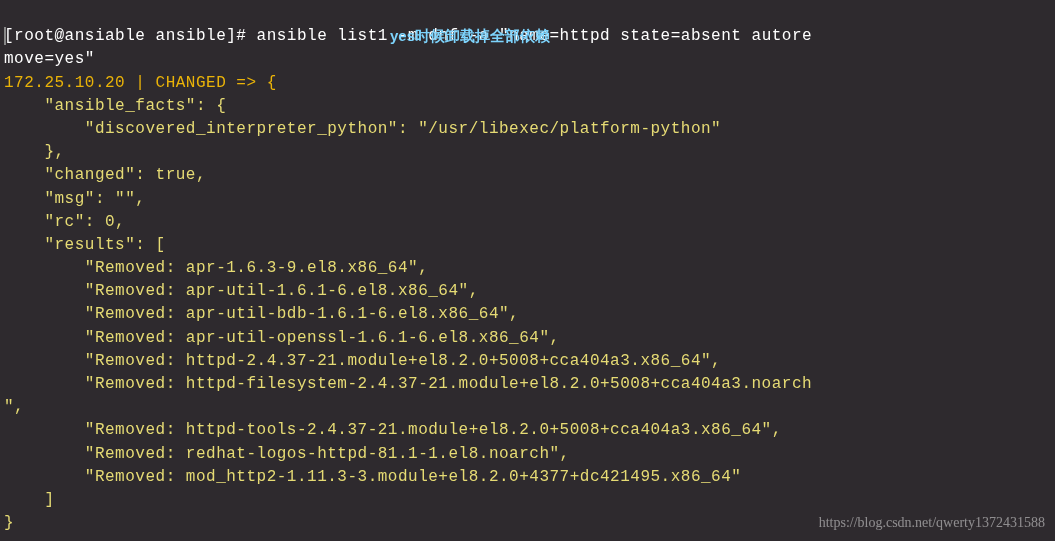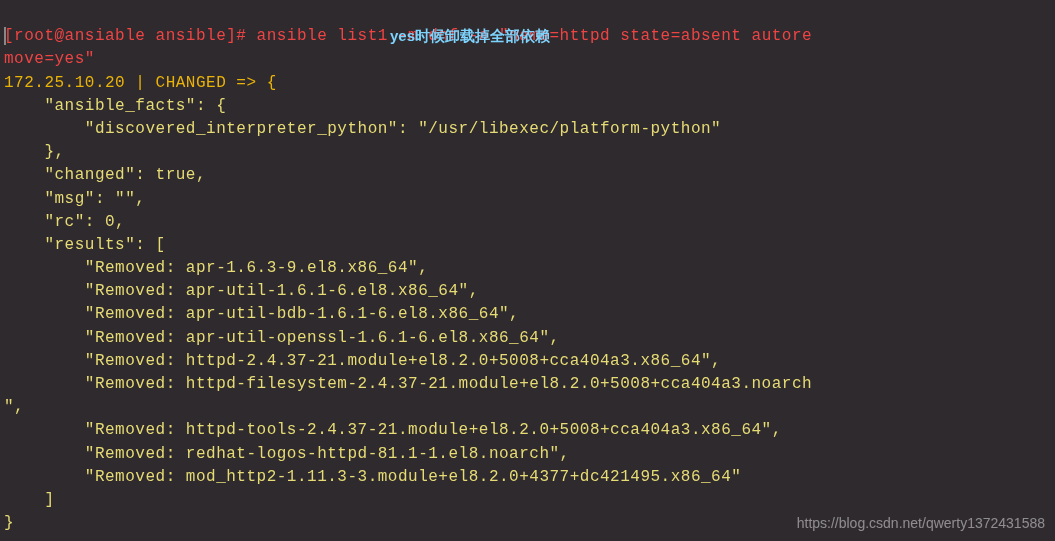--- a/index.html
+++ b/index.html
@@ -18,21 +18,21 @@
       overflow: hidden;
       padding: 2px 4px;
       position: relative;
       letter-spacing: 0.5px;
     }
     .terminal {
       white-space: pre;
       position: relative;
     }
     .prompt-white {
-      color: #ef4444;
+      color: #ffffff;
     }
     .yellow {
       color: #e6db74;
     }
     .orange {
       color: #eab308;
     }
     .annotation {
       color: #7dd3fc;
       font-family: 'SimHei', 'Microsoft YaHei', sans-serif;
@@ -41,21 +41,21 @@
       position: absolute;
       top: 25px;
       left: 390px;
       letter-spacing: 0;
     }
     .watermark {
       position: absolute;
       bottom: 8px;
       right: 10px;
       color: rgba(240, 240, 240, 0.5);
-      font-family: Liberation Sans, sans-serif;
+      font-family: Liberation Serif, serif;
       font-size: 14px;
       letter-spacing: 0;
     }
     .cursor-box {
       display: inline-block;
       border: 1px solid #888;
       width: 2px;
       height: 18px;
       vertical-align: middle;
       margin-right: -2px;

